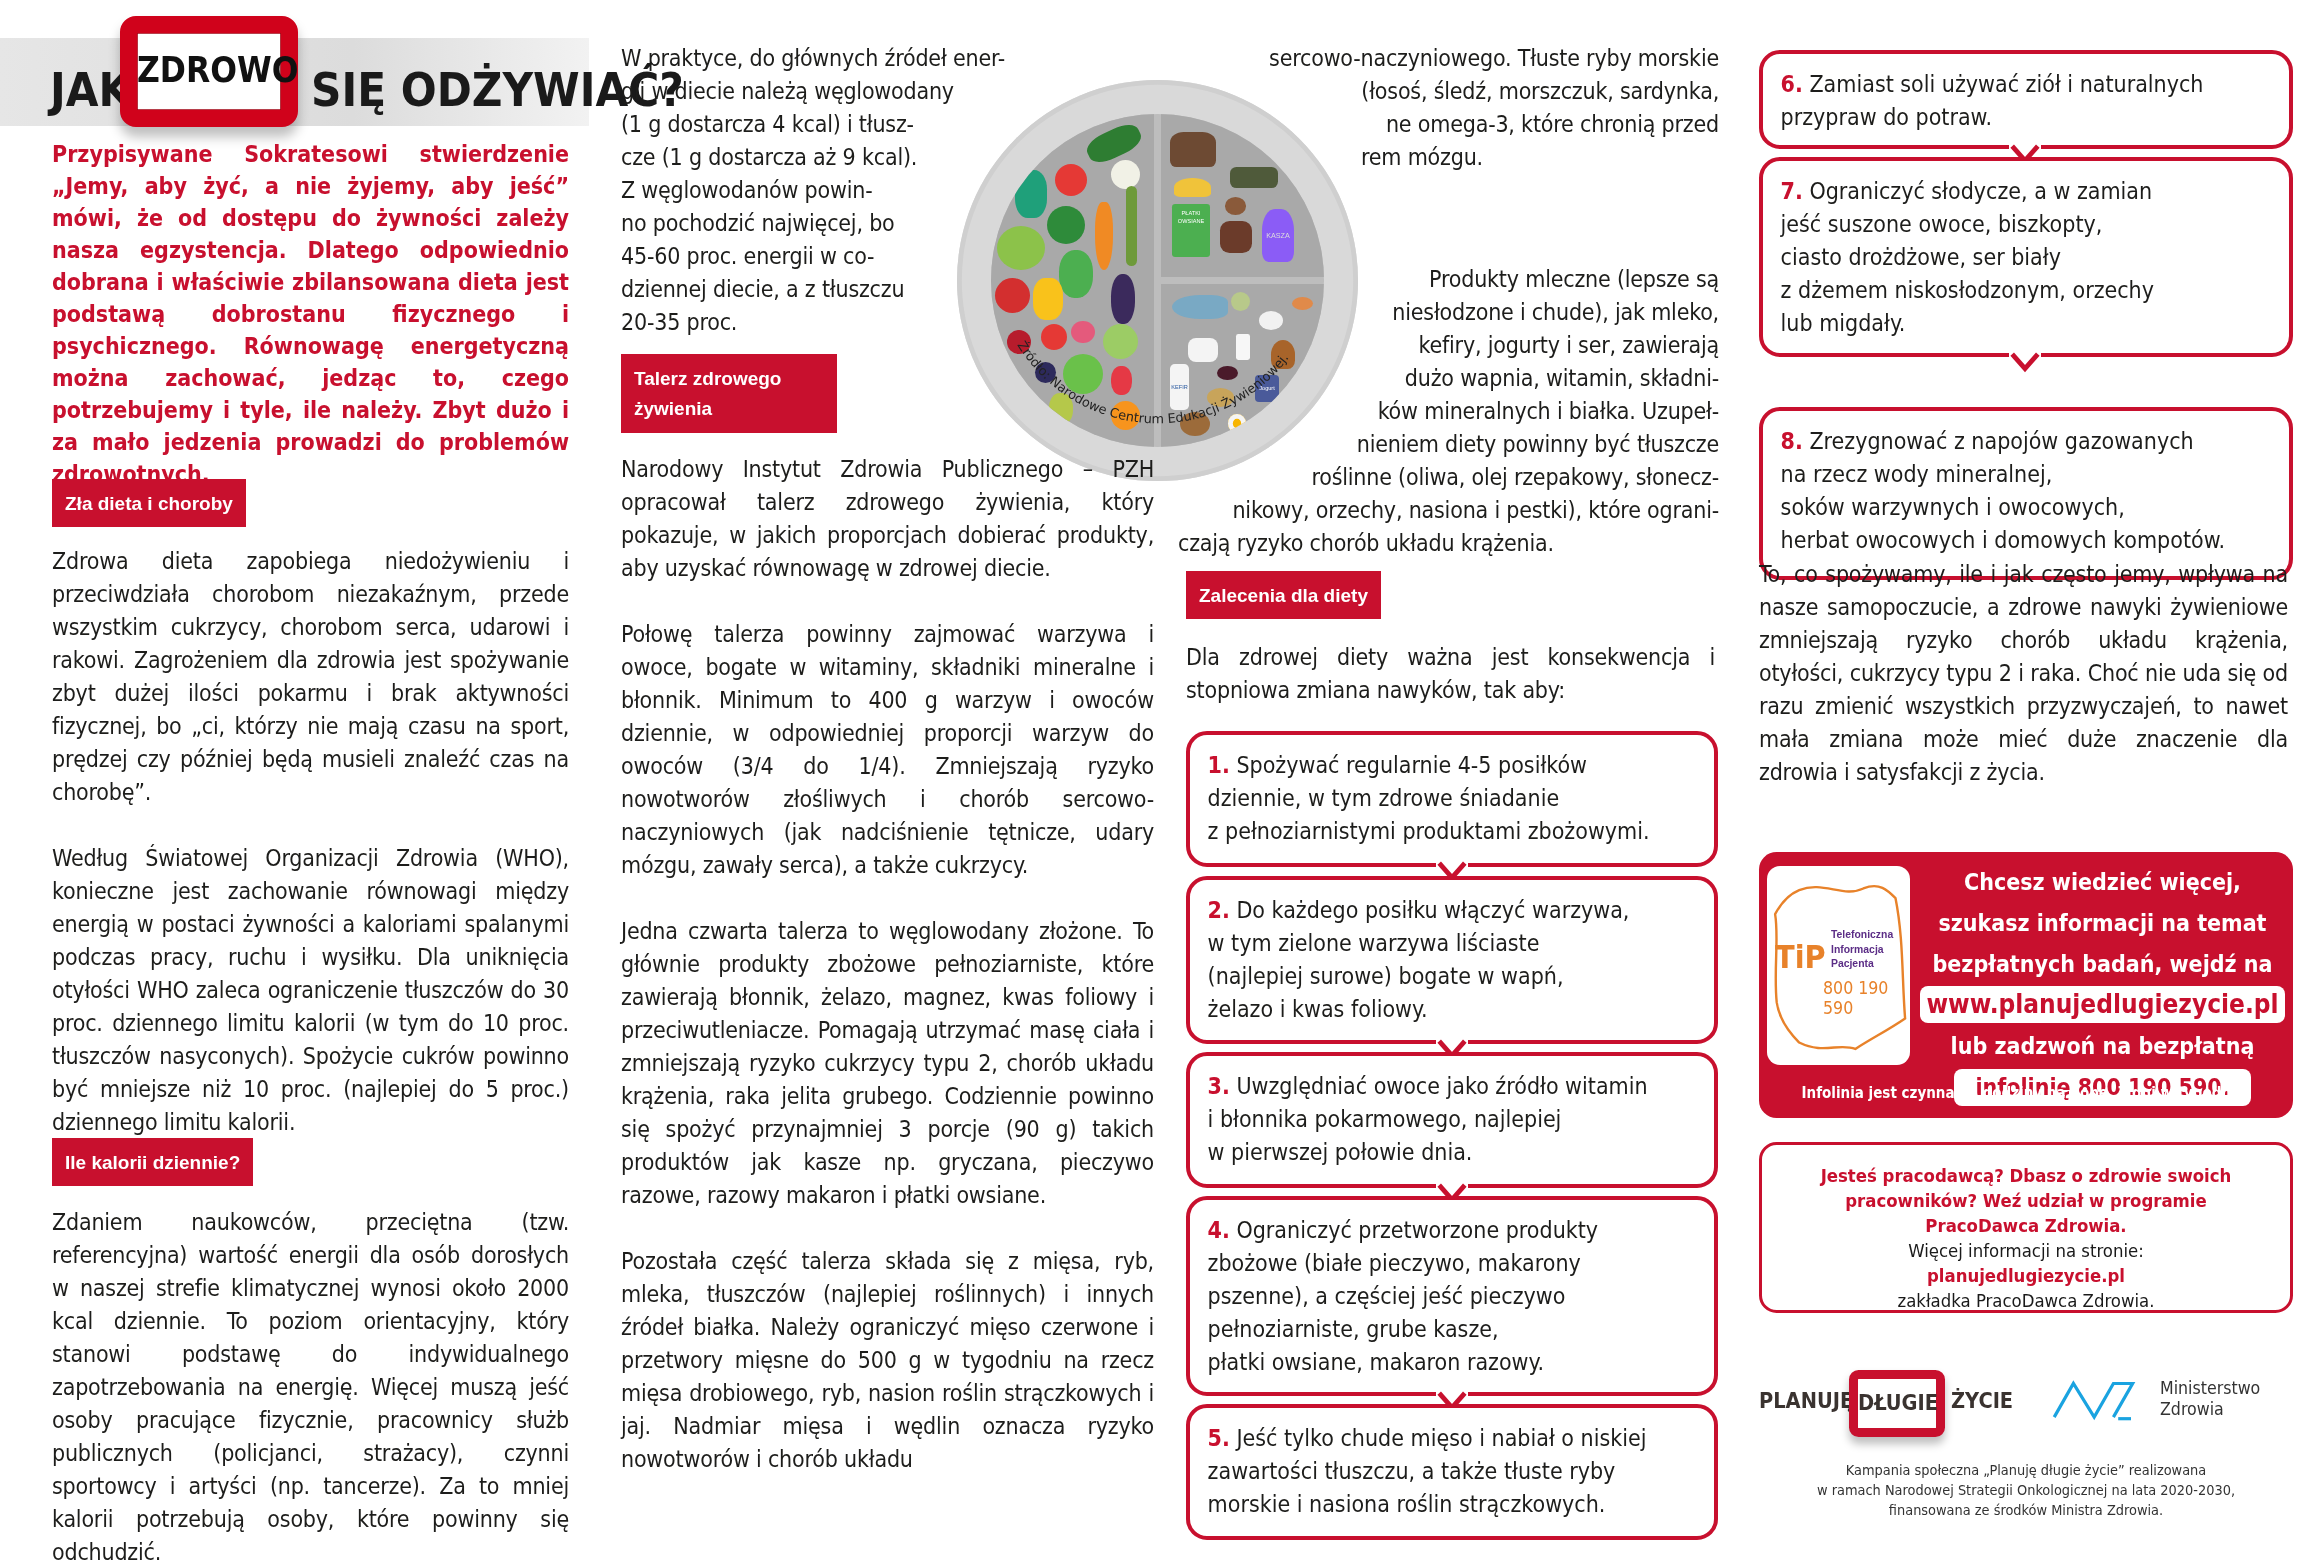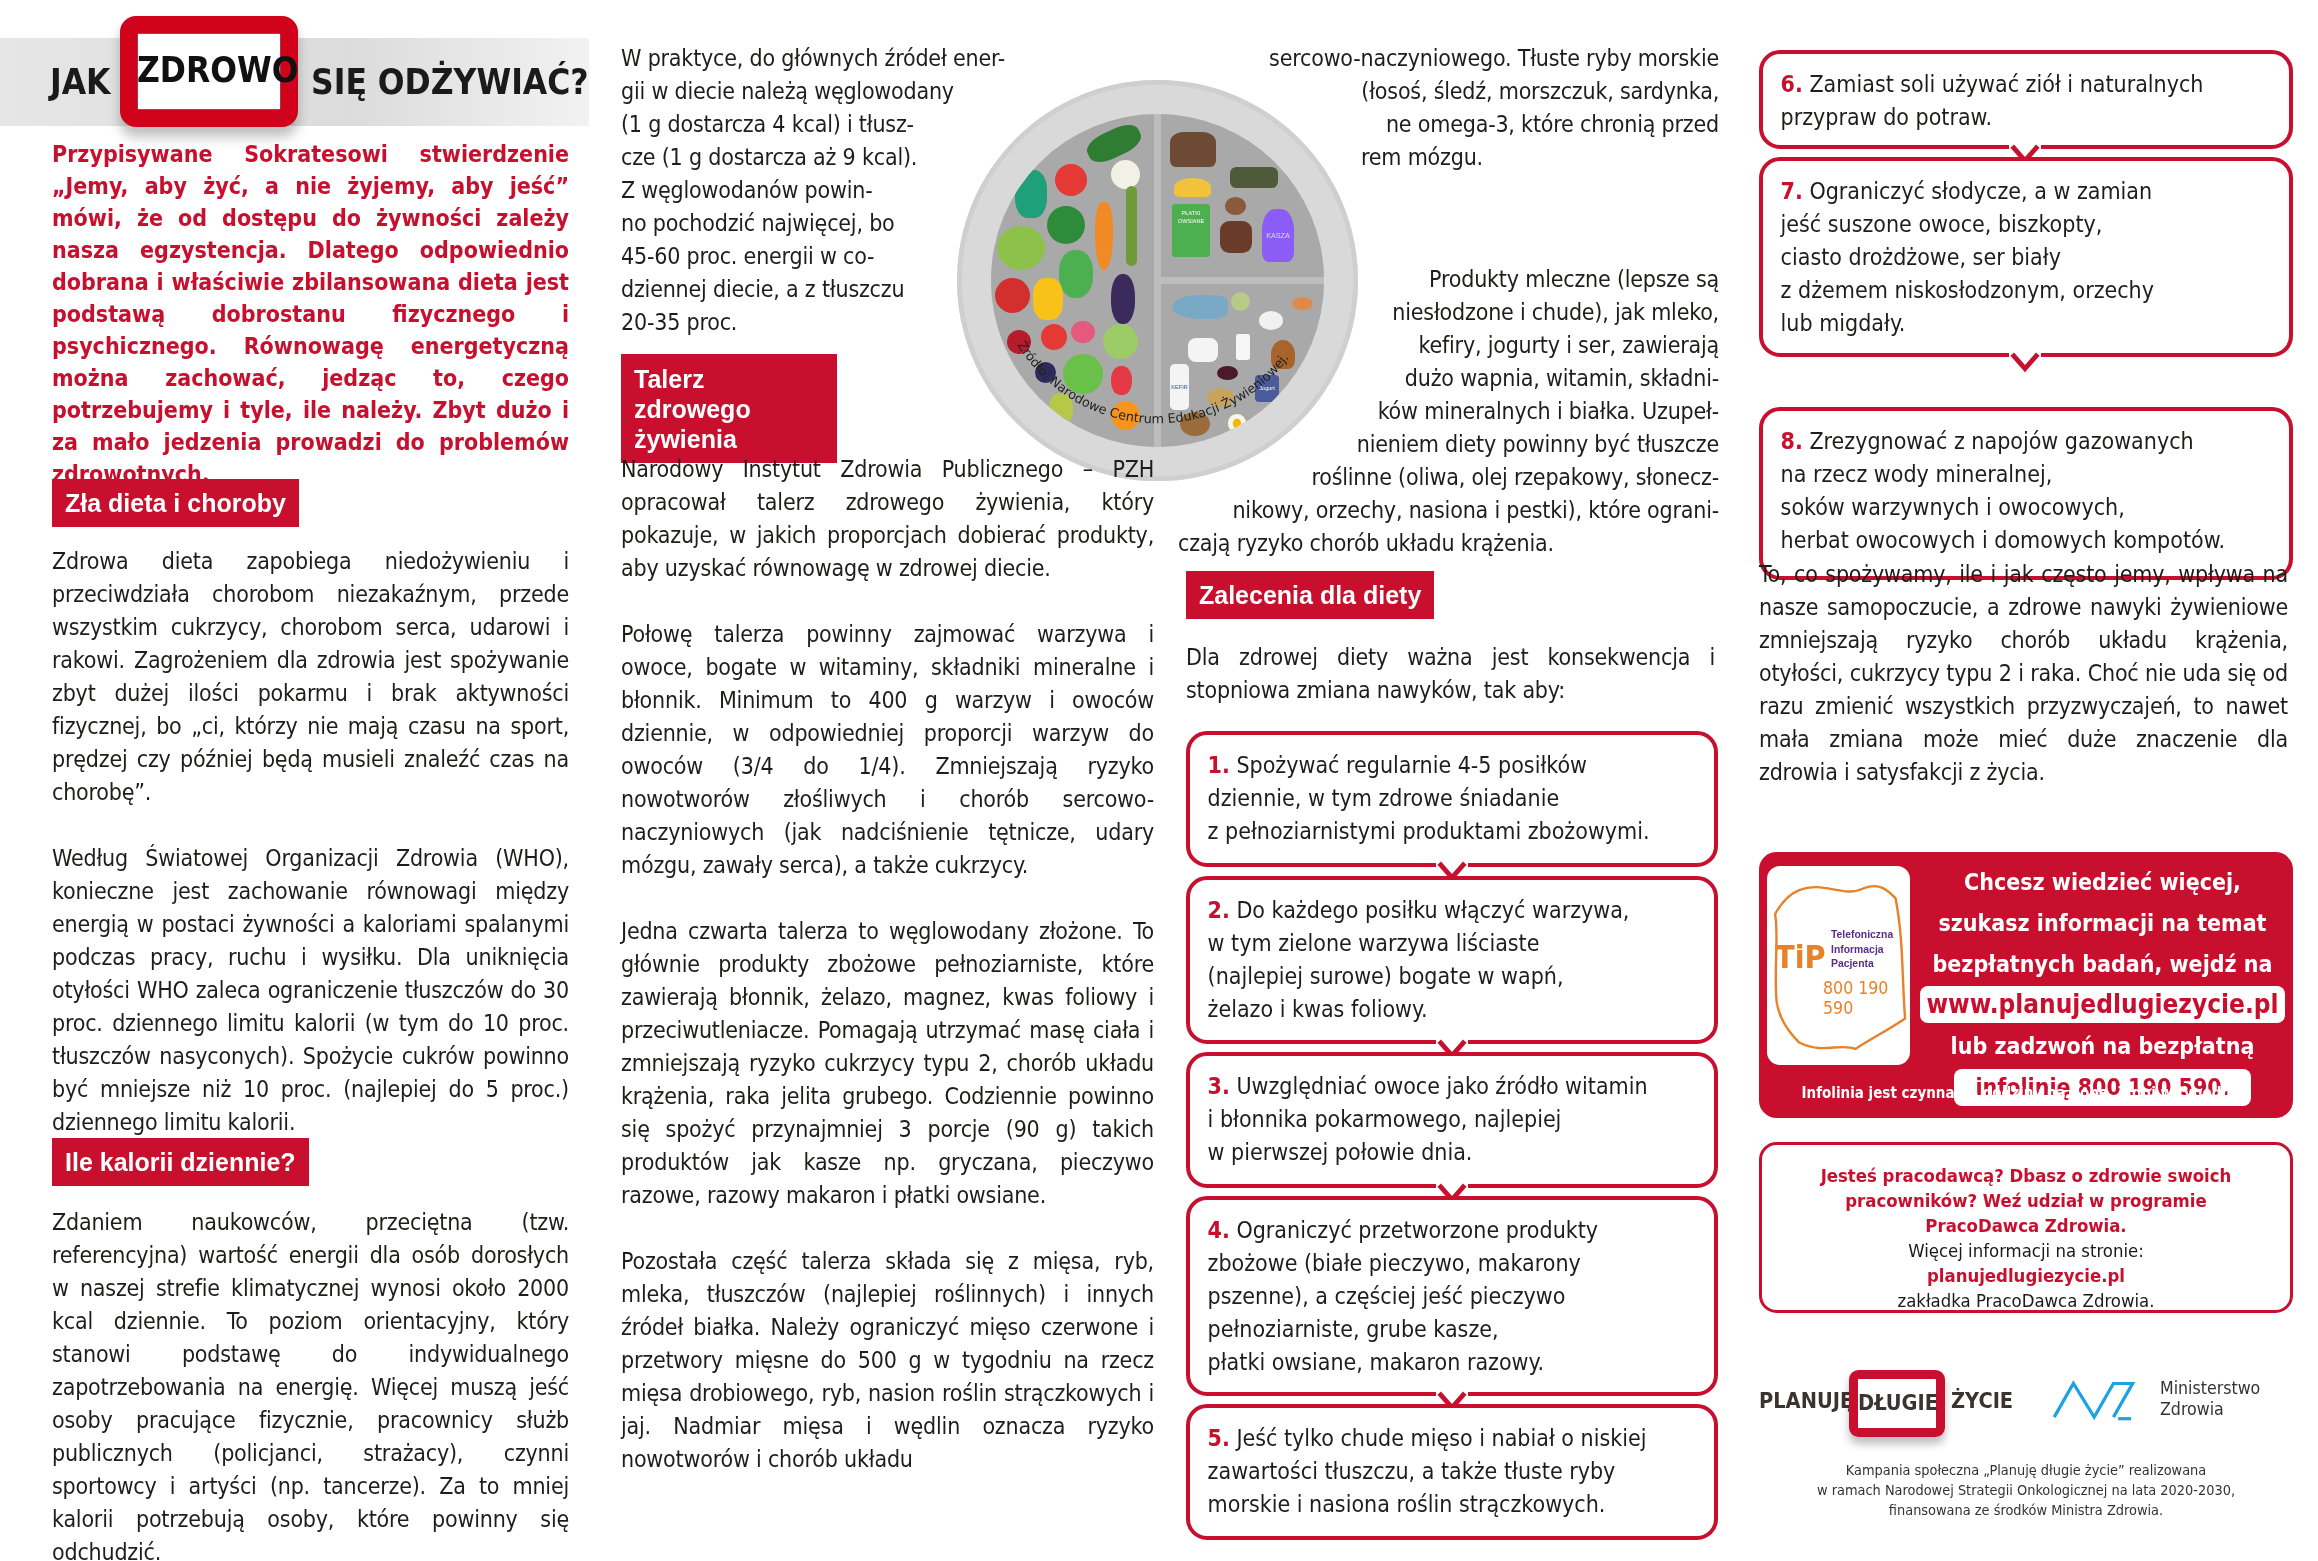--- a/index.html
+++ b/index.html
@@ -1,26 +1,26 @@
 <!DOCTYPE html>
 <html style="font-size:13px"><head>
 <meta charset="utf-8">
 <style>
   html,body{margin:0;padding:0;background:#ffffff;}
   body{width:2319px;height:1562px;position:relative;overflow:hidden;
        font-family:"Liberation Sans","DejaVu Sans",sans-serif;color:#1a1a1a;}
   .abs{position:absolute;}
   .body-text{font-size:23px;line-height:33px;text-align:justify;color:#1d1d1b;font-family:"DejaVu Sans Condensed","DejaVu Sans",sans-serif;letter-spacing:-0.2px;}
   .para{margin:0 0 33px 0;}
-  .sec-head{background:#c8102e;color:#fff;font-weight:bold;font-size:25px;line-height:29px;
+  .sec-head{background:#c8102e;color:#fff;font-weight:bold;font-size:19px;line-height:29px;
             padding:9.6px 13px;display:inline-block;font-family:"Liberation Sans",sans-serif;}
   
   .hdr-band{left:0;top:38px;width:589px;height:88px;
             background:linear-gradient(90deg,#e6e6e6 0%,#dcdcdc 60%,#f2f2f2 100%);}
-  .hdr-word{font-family:"DejaVu Sans Condensed","DejaVu Sans",sans-serif;font-weight:bold;font-size:35px;color:#1a1a1a;top:62px;letter-spacing:0px;}
+  .hdr-word{font-family:"DejaVu Sans Condensed","DejaVu Sans",sans-serif;font-weight:bold;font-size:47px;color:#1a1a1a;top:62px;letter-spacing:0px;}
   .hdr-box{left:120px;top:16px;width:178px;height:111px;border:17.6px solid #d0021b;border-radius:16px;
            background:#fff;box-sizing:border-box;
            box-shadow:0 9.6px 11.2px rgba(0,0,0,0.25), inset 0 0 0 0.8px #a00010;}
   .hdr-box span{display:block;text-align:center;line-height:75px;font-family:"DejaVu Sans Condensed","DejaVu Sans",sans-serif;
            font-weight:bold;font-size:35px;color:#111;}
   .intro{left:52px;top:138px;width:517px;font-size:23px;line-height:32px;font-weight:bold;color:#c8102e;
          text-align:justify;font-family:"DejaVu Sans Condensed","DejaVu Sans",sans-serif;}
   
   .plate{left:957px;top:80px;width:401px;height:401px;border-radius:50%;background:#d9d9d9;
          box-shadow:inset 0 0 0 4.8px #cfcfcf;}

